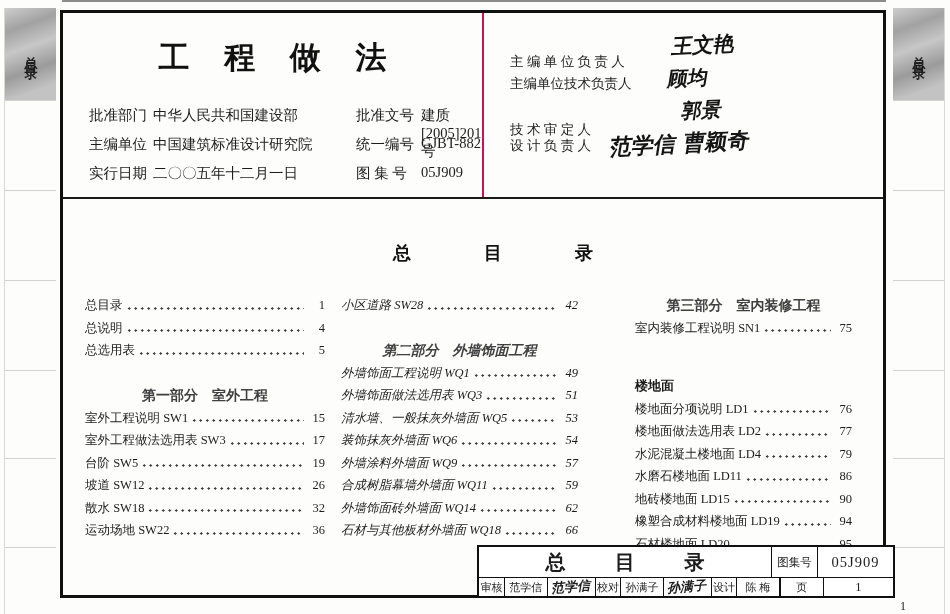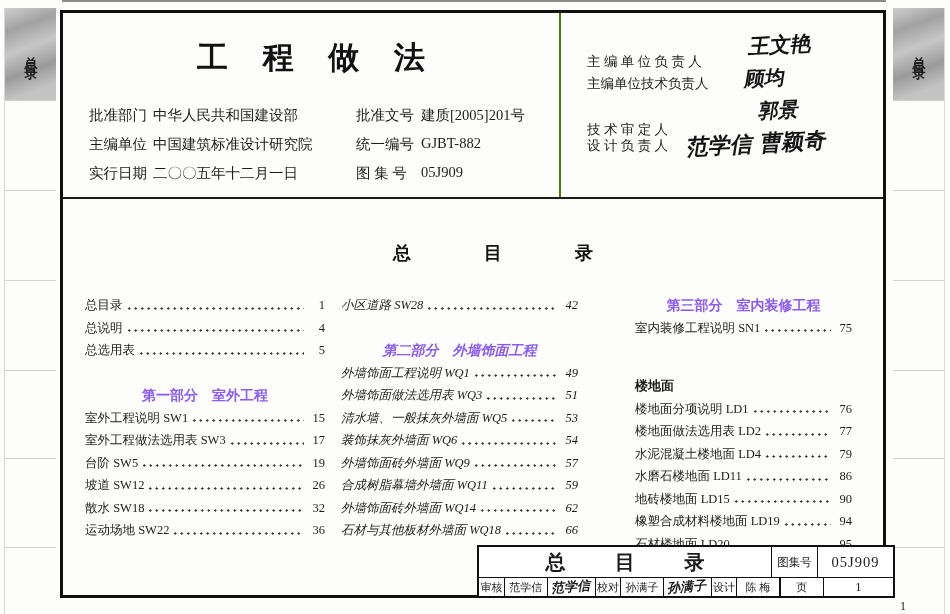--- a/index.html
+++ b/index.html
@@ -32,21 +32,21 @@
   }
 
   
   .frame {
     position:absolute; left:60px; top:10px; width:826px; height:588px;
     border:3px solid #101010; background:transparent;
   }
 
   
   .header { position:absolute; left:0; top:0; width:100%; height:186px; border-bottom:2px solid #1a1a1a; display:flex; }
-  .header-left { position:relative; width:498px; height:100%; border-right:2px solid #4d7c0f; }
+  .header-left { position:relative; width:421px; height:100%; border-right:2px solid #be185d; }
   .header-right { position:relative; flex:1; height:100%; }
 
   .doc-title {
     position:absolute; left:0; top:24px; width:100%; text-align:center;
     font-size:31px; font-weight:bold; letter-spacing:13px; text-indent:13px; color:#111;
     font-family:"Liberation Sans","DejaVu Sans",sans-serif;
   }
   .info-row { position:absolute; left:0; width:100%; height:20px; font-size:14.5px;padding-left:37px; }
   .info-row .lbl1 { position:absolute; left:26px; }
   .info-row .val1 { position:absolute; left:90px; }
@@ -74,21 +74,21 @@
   .toc-row .t { flex:none; }
   .toc-row .dots {
     flex:1; height:14px; margin:0 3px; align-self:flex-end;
     background-image:radial-gradient(circle, #3c3c3c 1.1px, transparent 1.3px);
     background-size:6.5px 3px; background-repeat:repeat-x; background-position:left bottom 7px;
     min-width:8px;
   }
   .toc-row .pg { flex:none; min-width:18px; text-align:right; font-family:"Liberation Serif","DejaVu Serif",serif; }
   .toc-sect {
     height:22.5px; line-height:22.5px; text-align:center; font-weight:bold; font-size:14px;
-    font-family:"Liberation Sans","DejaVu Sans",sans-serif; color:#8b5cf6; white-space:nowrap;
+    font-family:"Liberation Sans","DejaVu Sans",sans-serif; color:#404040; white-space:nowrap;
   }
   .toc-sub { height:22.5px; line-height:22.5px; font-weight:bold; font-size:13px;
     font-family:"Liberation Sans","DejaVu Sans",sans-serif;margin-top:36px; }
   .toc-gap { height:22.5px; }
 
   
   .title-block {
     position:absolute; left:477px; top:545px; width:418px; height:53px;
     border:2.5px solid #101010; background:#fff; display:flex; flex-direction:column; z-index:5;
   }
@@ -254,21 +254,21 @@
           <span class="t">清水墙、一般抹灰外墙面 WQ5</span>
           <span class="dots"></span>
           <span class="pg">53</span>
         </div>
         <div class="toc-row">
           <span class="t">装饰抹灰外墙面 WQ6</span>
           <span class="dots"></span>
           <span class="pg">54</span>
         </div>
         <div class="toc-row">
-          <span class="t">外墙饰面砖外墙面 WQ9</span>
+          <span class="t">外墙涂料外墙面 WQ9</span>
           <span class="dots"></span>
           <span class="pg">57</span>
         </div>
         <div class="toc-row">
           <span class="t">合成树脂幕墙外墙面 WQ11</span>
           <span class="dots"></span>
           <span class="pg">59</span>
         </div>
         <div class="toc-row">
           <span class="t">外墙饰面砖外墙面 WQ14</span>

